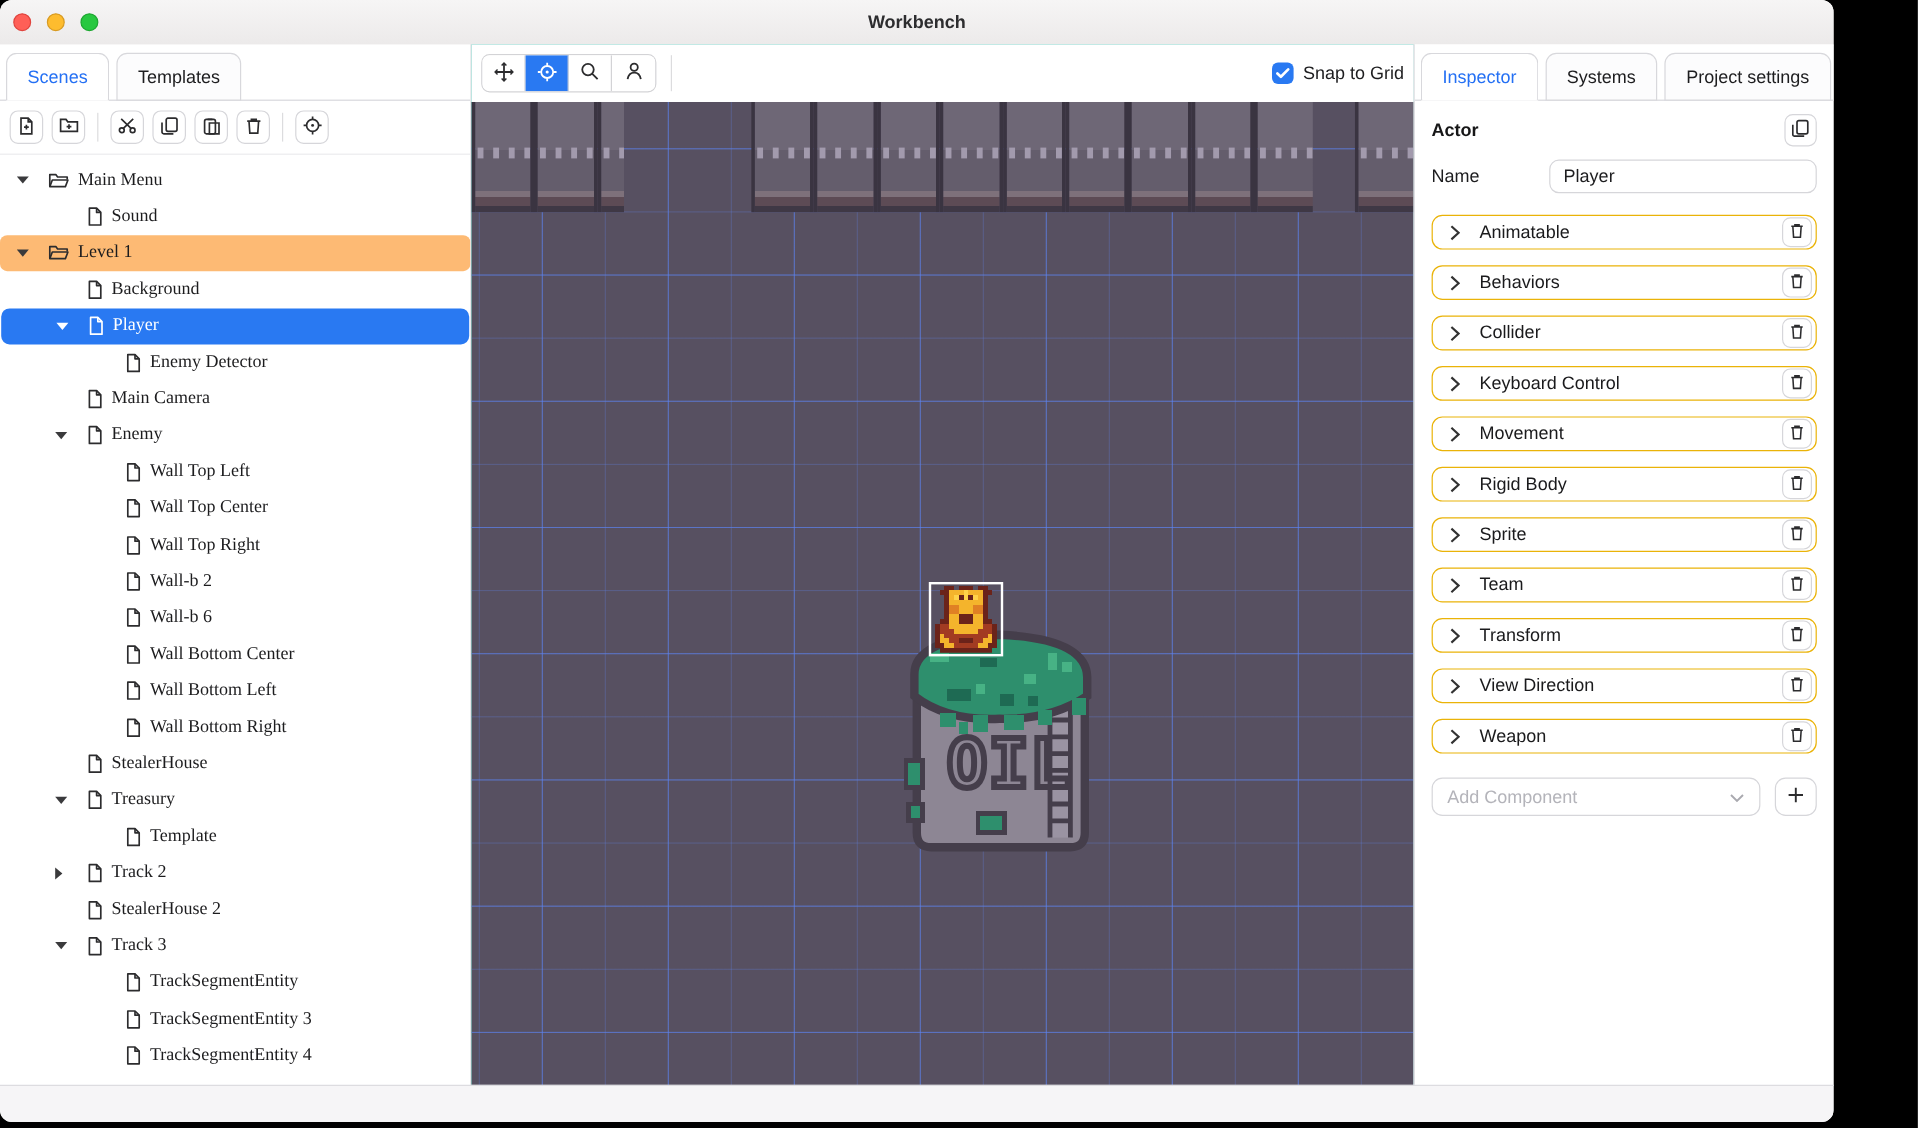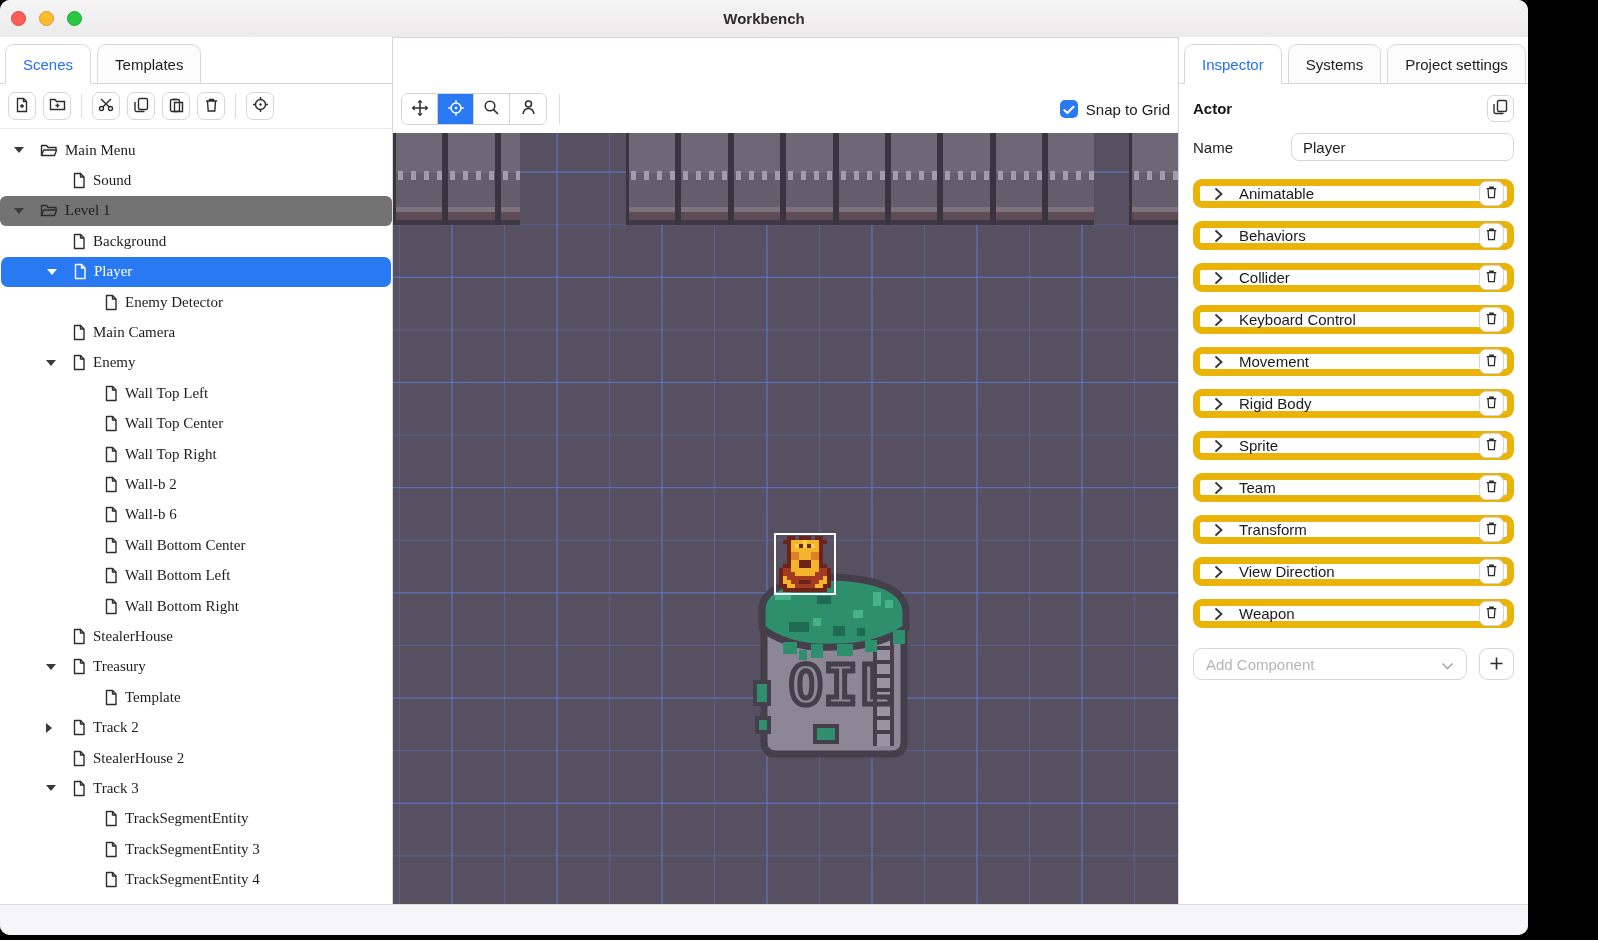--- a/index.html
+++ b/index.html
@@ -10,41 +10,41 @@
   .titlebar{position:absolute;left:0;top:0;right:0;height:37px;background:linear-gradient(#f6f5f5,#eceaea);border-bottom:1px solid #d4d2d3;display:flex;align-items:center;justify-content:center;}
   .traffic{position:absolute;left:11px;top:11px;display:flex;gap:13px;}
   .light{width:13px;height:13px;border-radius:50%;}
   .light.red{background:#ff5f57;border:0.5px solid #e0443e;}
   .light.yellow{background:#febc2e;border:0.5px solid #d89b22;}
   .light.green{background:#28c840;border:0.5px solid #1ea832;}
   .wintitle{font-size:15px;font-weight:bold;color:#2d2d2f;}
 
   
   .sidebar{position:absolute;left:0;top:37px;width:392px;bottom:30px;background:#fff;border-right:1px solid #d8d8dc;overflow:hidden;}
-  .canvaswrap{position:absolute;left:393px;top:37px;width:785px;bottom:30px;background:#14b8a6;margin-top:48px;}
+  .canvaswrap{position:absolute;left:393px;top:37px;width:785px;bottom:30px;background:#14b8a6;}
   .rightpanel{position:absolute;left:1178px;top:37px;right:0;bottom:30px;background:#fff;border-left:1px solid #d8d8dc;}
   .footer{position:absolute;left:0;right:0;bottom:0;height:30px;background:#f6f5f7;border-top:1px solid #dddce0;}
 
   
   .tabbar{height:47px;display:flex;align-items:flex-end;gap:6px;padding-left:5px;border-bottom:1px solid #d8d8dc;background:#fff;box-sizing:border-box;}
   .tab{height:40px;box-sizing:border-box;border:1px solid #d8d8dc;border-radius:9px 9px 0 0;padding:0 17px;display:flex;align-items:center;font-size:15px;color:#1d1d1f;background:#fcfcfd;margin-bottom:-1px;cursor:default;}
   .tab.active{color:#2470f4;background:#fff;border-bottom-color:#fff;}
 
   
   .stoolbar{height:44px;display:flex;align-items:center;gap:7px;padding-left:8px;border-bottom:1px solid #ebebee;}
   .tbtn{width:28px;height:28px;border:1px solid #d6d6da;border-radius:7px;background:#fff;display:flex;align-items:center;justify-content:center;color:#2c2c2e;padding:0;}
   .tdiv{width:1px;height:24px;background:#dcdcde;margin:0 3px;}
 
   
   .tree{padding-top:6px;font-size:15px;color:#1c1c1e;}
   .trow{height:30.4px;display:flex;align-items:center;box-sizing:border-box;font-family:Liberation Serif, serif;}
   .trow.lvl0{padding-left:8px;}
   .trow.lvl1{padding-left:40px;}
   .trow.lvl2{padding-left:72px;}
-  .trow.hover{background:#737373;border-radius:6px;}
+  .trow.hover{background:#fdba74;border-radius:6px;}
   .trow.selected{background:#2979f2;border-radius:7px;color:#fff;margin:0 1px;}
   .caretbox{width:32px;display:flex;align-items:center;justify-content:flex-start;padding-left:6px;box-sizing:border-box;flex:0 0 32px;}
   .caret-down{width:0;height:0;border-left:5px solid transparent;border-right:5px solid transparent;border-top:6px solid #3a3a3c;}
   .caret-right{width:0;height:0;border-top:5px solid transparent;border-bottom:5px solid transparent;border-left:6px solid #3a3a3c;}
   .trow.selected .caret-down{border-top-color:#fff;}
   .ticon{display:flex;align-items:center;margin-right:7px;color:#2c2c2e;}
   .trow.selected .ticon{color:#fff;}
 
   
   .ctoolbar{height:48px;display:flex;align-items:center;padding:0 8px;box-sizing:border-box;background:#fff;}
@@ -77,21 +77,21 @@
 
   
   .ipanel{position:absolute;left:0;right:0;top:47px;bottom:0;padding:0 14px;overflow:hidden;}
   .irow-head{display:flex;align-items:center;justify-content:space-between;margin-top:9px;height:30px;}
   .ititle{font-size:15px;font-weight:bold;color:#161617;}
   .iconbtn{width:27px;height:27px;border:1px solid #d6d6da;border-radius:7px;background:#fff;display:flex;align-items:center;justify-content:center;color:#2c2c2e;padding:0;}
   .namerow{display:flex;align-items:center;margin-top:10px;height:28px;}
   .namelabel{font-size:15px;color:#1d1d1f;width:148px;}
   .nameinput{flex:1;height:28px;box-sizing:border-box;border:1px solid #d6d6da;border-radius:8px;padding:0 11px;font-size:15px;color:#1d1d1f;font-family:"Liberation Sans",sans-serif;background:#fff;outline:none;}
   .complist{margin-top:18px;display:flex;flex-direction:column;gap:13px;}
-  .comprow{height:29px;box-sizing:border-box;border:7px solid #eab308;border-radius:9px;display:flex;align-items:center;padding:0 2px 0 14px;background:#fff;}
+  .comprow{height:29px;box-sizing:border-box;border:1px solid #eab308;border-radius:9px;display:flex;align-items:center;padding:0 2px 0 14px;background:#fff;}
   .chev{display:flex;align-items:center;color:#333;margin-right:16px;}
   .complabel{font-size:15px;color:#1a1a1c;flex:1;}
   .trashbtn{width:25px;height:25px;border:1px solid #d6d6da;border-radius:7px;background:#fff;display:flex;align-items:center;justify-content:center;color:#2c2c2e;margin-right:1px;padding:0;}
   .addrow{margin-top:20px;display:flex;align-items:center;gap:12px;}
   .addselect{flex:1;height:32px;box-sizing:border-box;border:1px solid #d6d6da;border-radius:9px;display:flex;align-items:center;padding:0 12px;color:#b4b4ba;font-size:15px;background:#fff;}
   .addselect .vchev{margin-left:auto;color:#a9a9af;}
   .plusbtn{width:35px;height:32px;border:1px solid #d6d6da;border-radius:9px;background:#fff;display:flex;align-items:center;justify-content:center;color:#2c2c2e;font-size:20px;padding:0;}
 </style>
 </head>
 <body>

